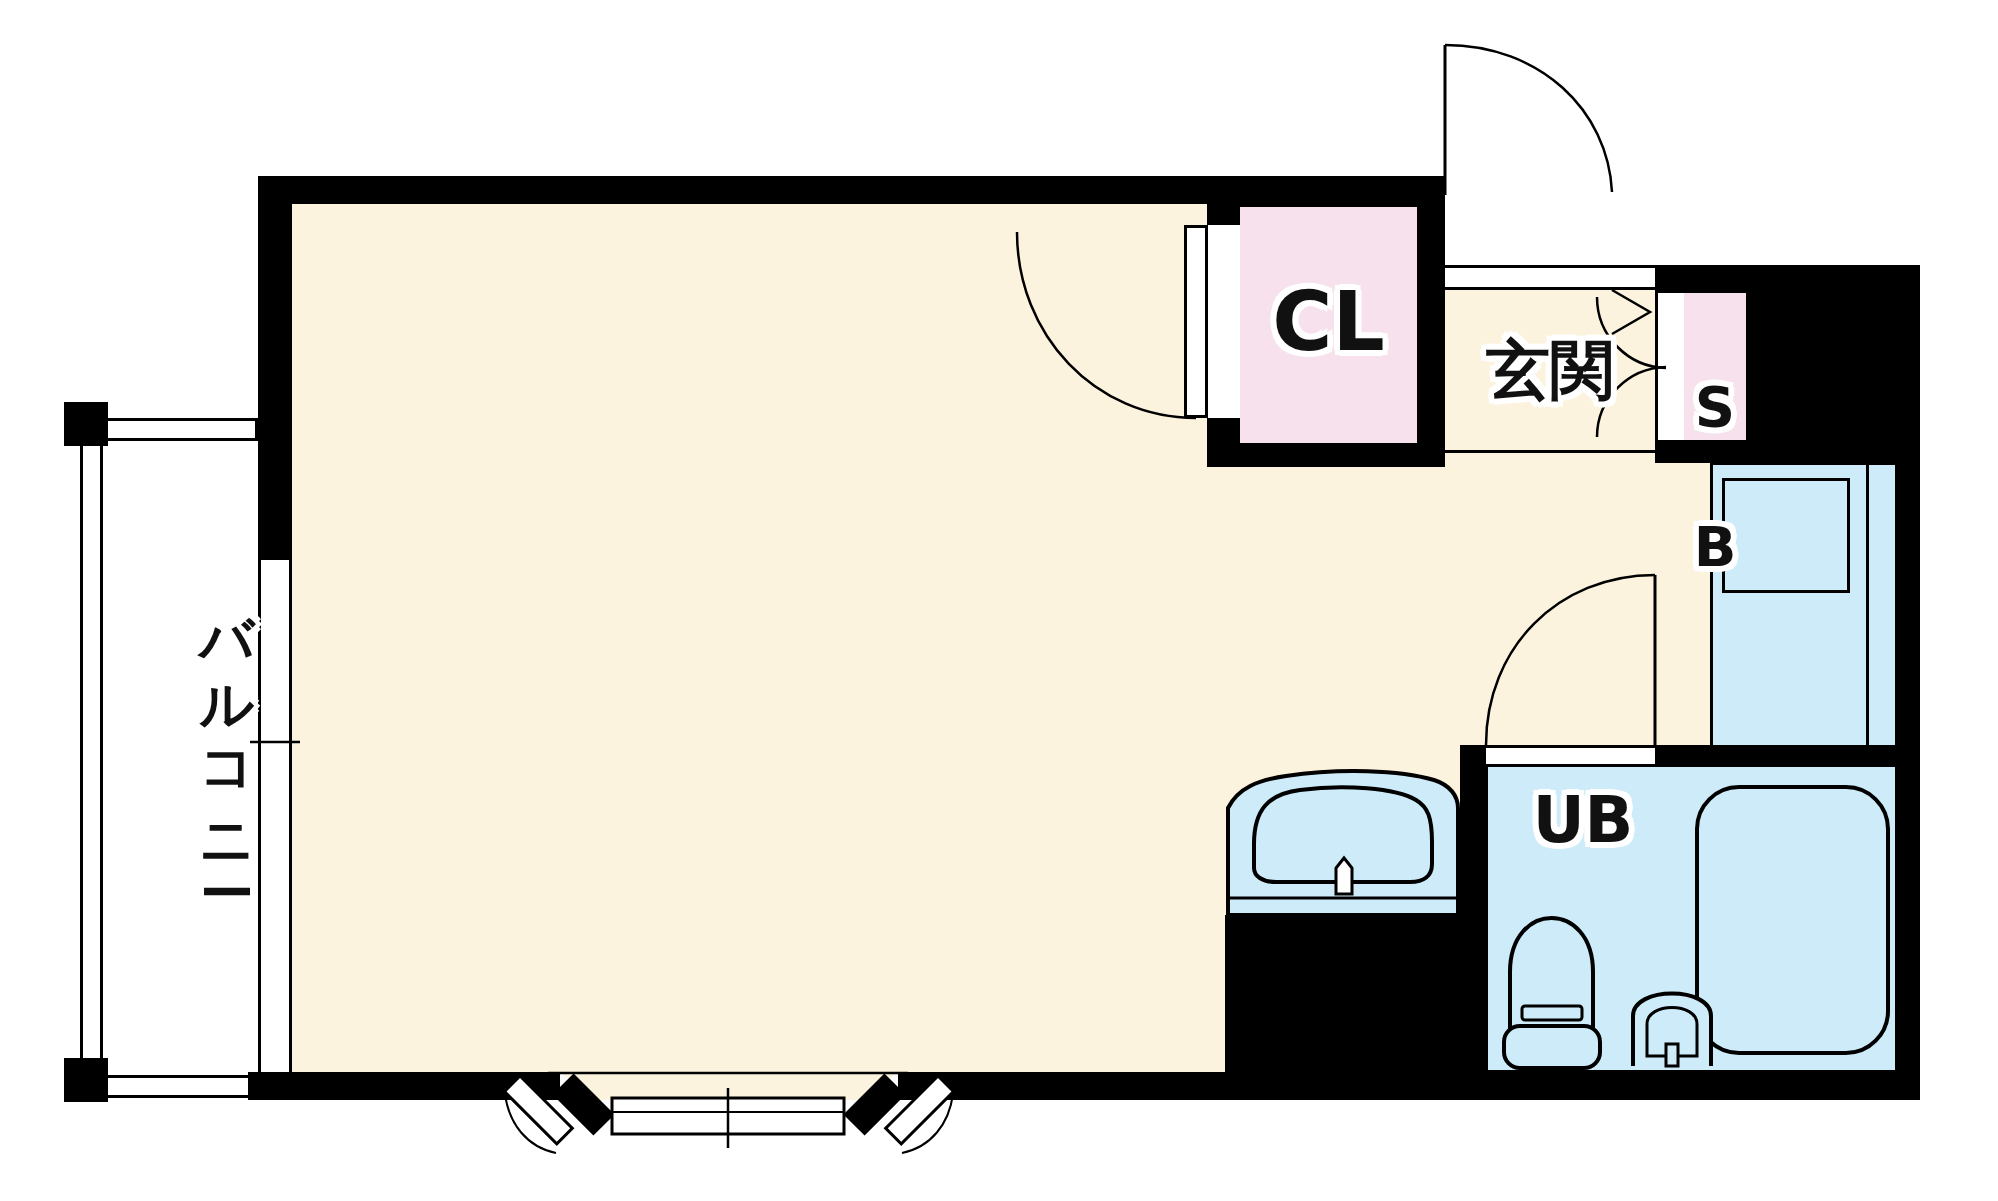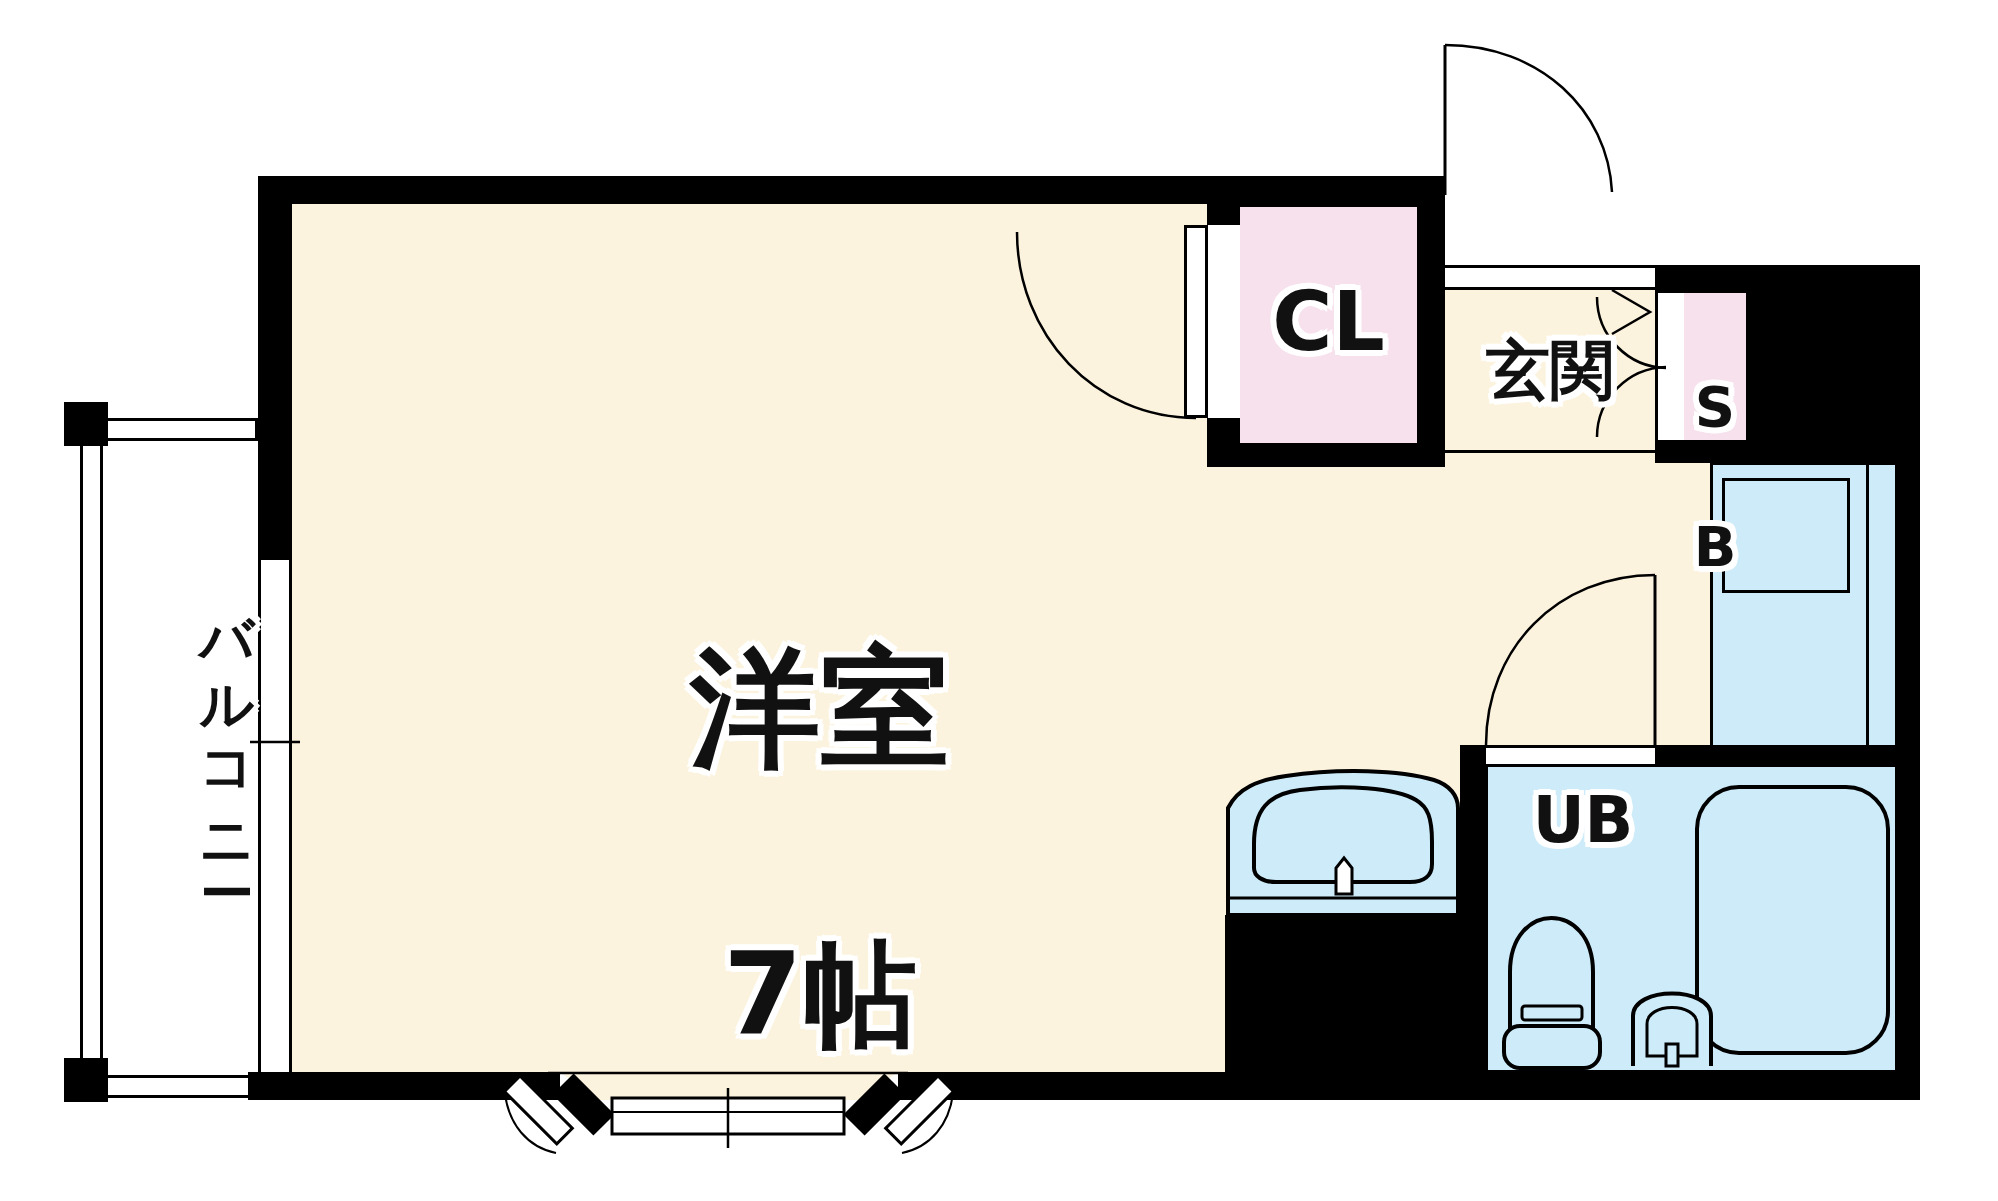--- a/index.html
+++ b/index.html
@@ -112,24 +112,20 @@
       <rect x="1522" y="1006" width="60" height="14" rx="3" fill="#CDEBF9" stroke-width="3"></rect>
     </g>
 
     <g>
       <path d="M 1633 1066 L 1633 1016 C 1633 986 1711 986 1711 1016 L 1711 1066" fill="#CDEBF9" stroke-width="4"></path>
       <path d="M 1647 1056 L 1647 1024 C 1647 1002 1697 1002 1697 1024 L 1697 1056 Z" stroke-width="3"></path>
       <rect x="1666" y="1044" width="12" height="22" fill="#CDEBF9" stroke-width="3"></rect>
     </g>
   </svg>
 
-  <div class="label" style="left:640px;top:498px;width:360px;font-size:130px;">
-    <span>洋室</span><br>
-    <span style="font-size:114px;">7帖</span>
-  </div>
 
   <div class="label" style="left:160px;top:578px;width:96px;height:390px;writing-mode:vertical-rl;font-size:54px;letter-spacing:10px;text-align:left;">バルコニー</div>
 
   <div class="label" style="left:1240px;top:278px;width:177px;font-size:82px;">CL</div>
 
   <div class="label" style="left:1440px;top:336px;width:220px;font-size:64px;">玄関</div>
 
   <div class="label" style="left:1684px;top:302px;width:62px;font-size:56px;line-height:1.25;">
     <span>S</span><br>
     <span>B</span>

